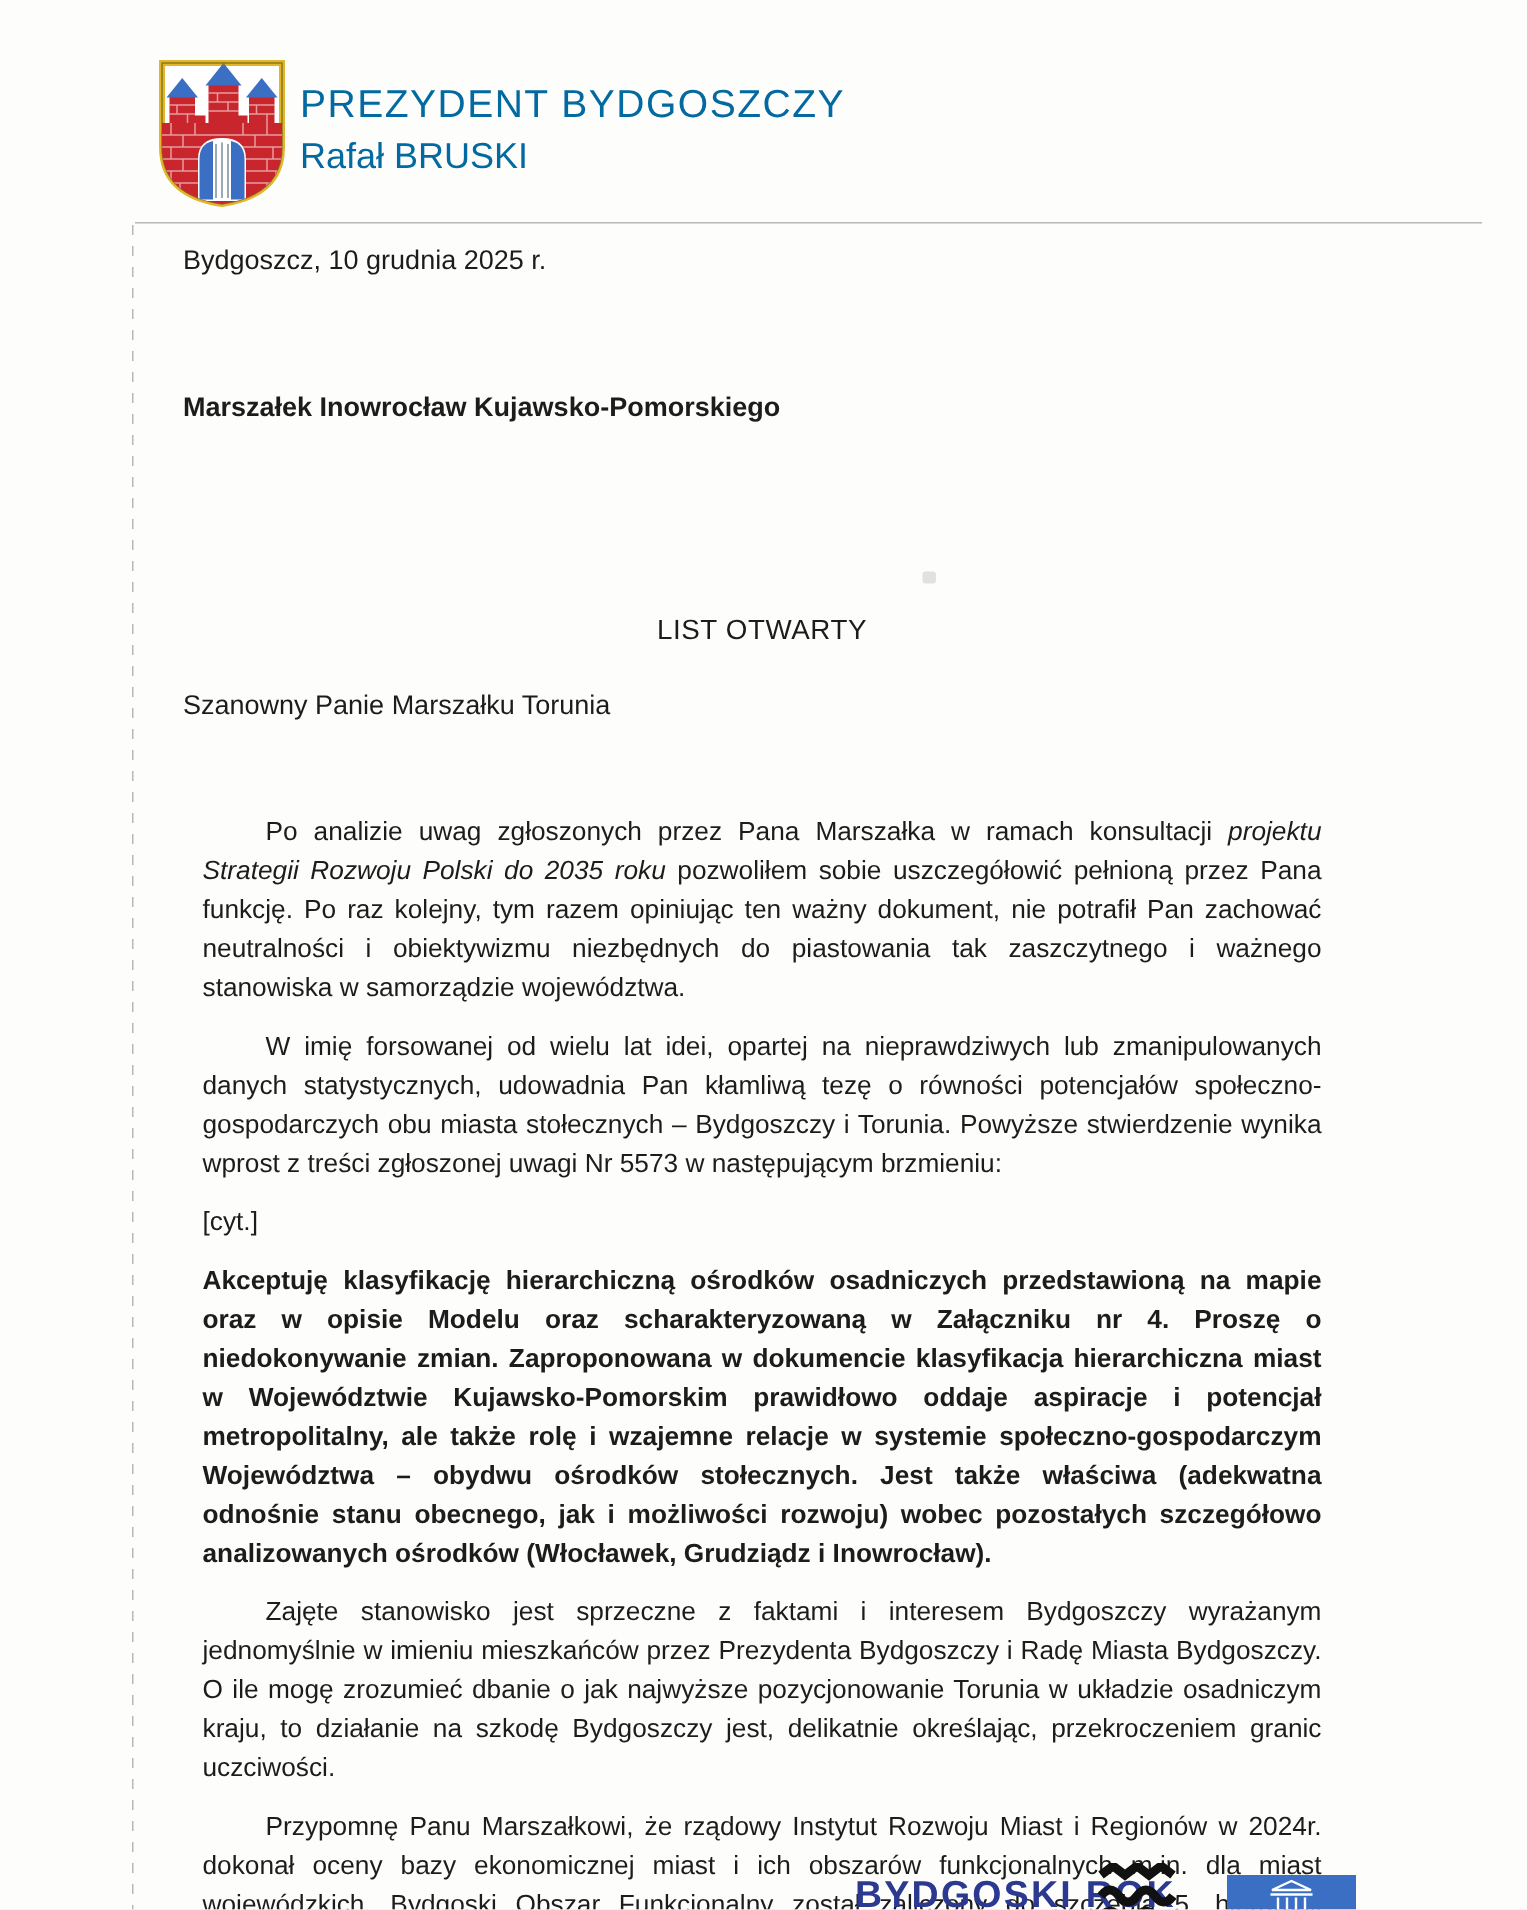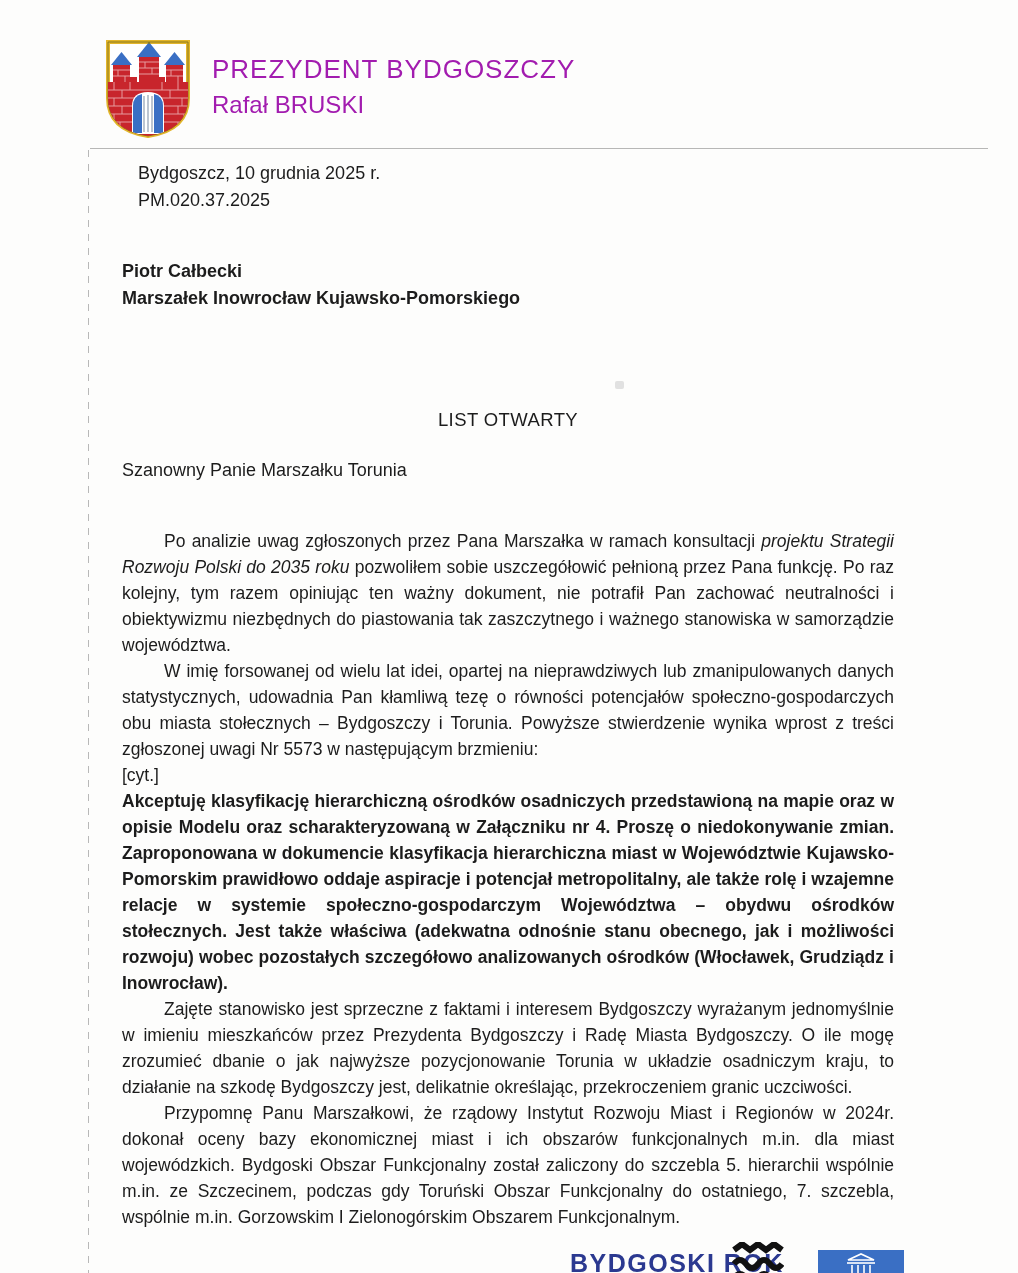--- a/index.html
+++ b/index.html
@@ -9,42 +9,42 @@
     margin:0 auto;
     background:#fdfdfc;
     overflow:hidden;
     font-family:"Liberation Sans", sans-serif;
     color:#1c1c1c;
   }
 
   
   .letterhead { position:absolute; left:100px; top:36px; display:flex; align-items:flex-start; }
   .crest { width:100px; height:106px; flex:0 0 auto; }
-  .lh-text { margin-left:12px; padding-top:18px; color:#a21caf; }
+  .lh-text { padding-top:18px; color:#0369a1; }
   .lh-title { font-size:26px; letter-spacing:1px; font-weight:400; }
   .lh-name  { font-size:24px; margin-top:6px; font-weight:400; }
 
   
   .rule-h { position:absolute; left:90px; top:148px; width:898px; height:0;
             border-top:1.5px solid #9f9f9f; opacity:.75; }
   .rule-v { position:absolute; left:88px; top:150px; width:1px; height:1123px;
             background:repeating-linear-gradient(to bottom,#a7a7a7 0 7px,transparent 7px 14px);
             opacity:.8; }
   .artifact { position:absolute; left:615px; top:381px; width:9px; height:8px;
               background:#9a9a9a; opacity:.28; border-radius:2px; }
 
   
   .col { position:absolute; left:122px; width:772px; }
-  .meta-block { top:160px; font-size:18px; line-height:27px;margin-left:16px; }
+  .meta-block { top:160px; font-size:18px; line-height:27px; }
   .addr-block { top:258px; font-size:18px; line-height:27px; font-weight:bold; }
   .subject    { top:409px; text-align:center; font-size:18.5px; letter-spacing:.4px; }
   .salutation { top:460px; font-size:18px; }
 
   .body-text { top:528px; font-size:17.5px; line-height:26px; text-align:justify; }
-  .body-text p { margin:0; }
+  .body-text p { margin:13px; }
   .para.indent { text-indent:42px; }
   .para.bold { font-weight:bold; }
   .para em { font-style:italic; }
 
   
   .footer-campaign { position:absolute; left:570px; top:1249px;
     font-size:25px; font-weight:800; letter-spacing:1.5px; color:#2b3990;
     white-space:nowrap; }
   .footer-waves { position:absolute; left:732px; top:1242px; width:52px; height:44px; }
   .footer-unesco { position:absolute; left:818px; top:1250px; width:86px; height:34px;
@@ -136,25 +136,23 @@
       <div class="lh-name">Rafał BRUSKI</div>
     </div>
   </div>
 
   <div class="rule-h"></div>
   <div class="rule-v"></div>
   <div class="artifact"></div>
 
   <div class="col meta-block" style="position:absolute;">
     <div>Bydgoszcz, 10 grudnia 2025 r.</div>
-    <div>PM.020.37.2025</div>
   </div>
 
   <div class="col addr-block" style="position:absolute;">
-    <div>Piotr Całbecki</div>
     <div>Marszałek Inowrocław Kujawsko-Pomorskiego</div>
   </div>
 
   <div class="col salutation" style="position:absolute;">Szanowny Panie Marszałku Torunia</div>
 
   <div class="col subject" style="position:absolute;">LIST OTWARTY</div>
 
   <div class="col body-text" style="position:absolute;">
     <p class="para indent"><span>Po analizie uwag zgłoszonych przez Pana Marszałka w ramach konsultacji </span><em>projektu Strategii Rozwoju Polski do 2035 roku</em><span> pozwoliłem sobie uszczegółowić pełnioną przez Pana funkcję. Po raz kolejny, tym razem opiniując ten ważny dokument, nie potrafił Pan zachować neutralności i obiektywizmu niezbędnych do piastowania tak zaszczytnego i ważnego stanowiska w samorządzie województwa.</span></p>
     <p class="para indent">W imię forsowanej od wielu lat idei, opartej na nieprawdziwych lub zmanipulowanych danych statystycznych, udowadnia Pan kłamliwą tezę o równości potencjałów społeczno-gospodarczych obu miasta stołecznych – Bydgoszczy i Torunia. Powyższe stwierdzenie wynika wprost z treści zgłoszonej uwagi Nr 5573 w następującym brzmieniu:</p>

